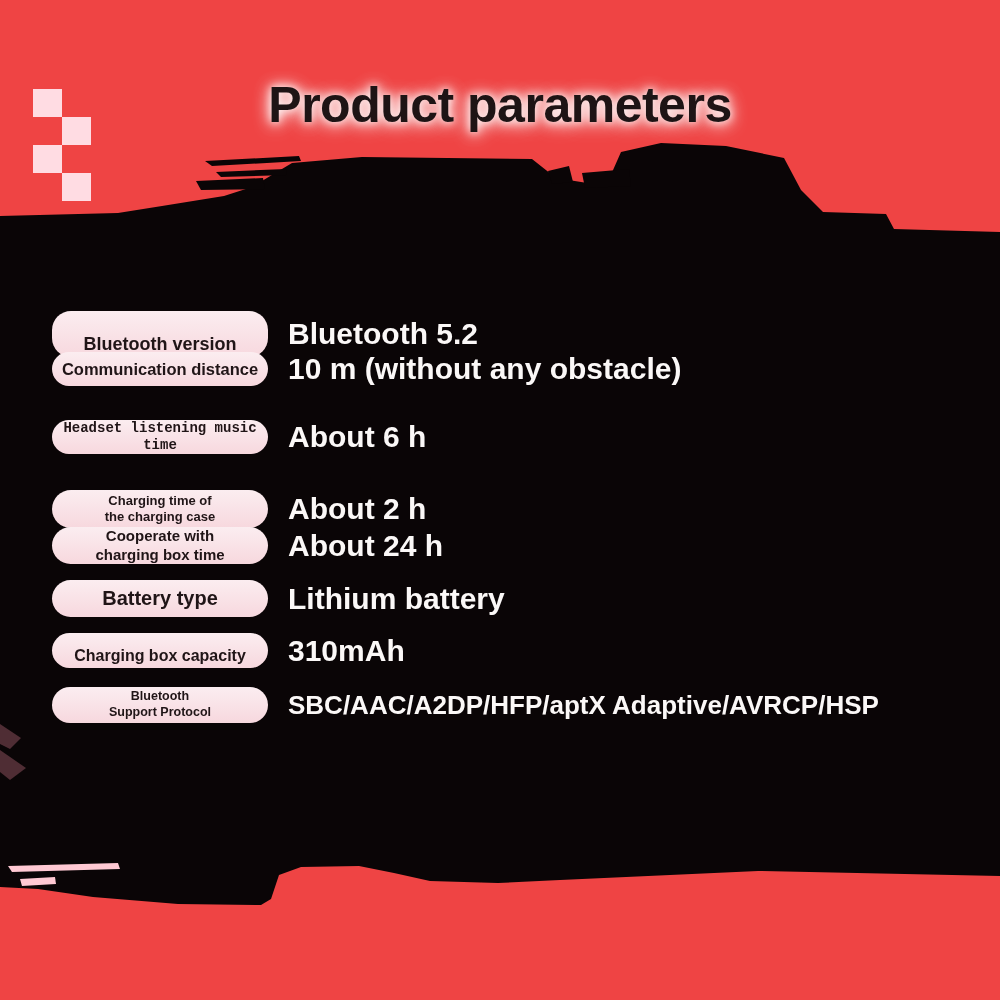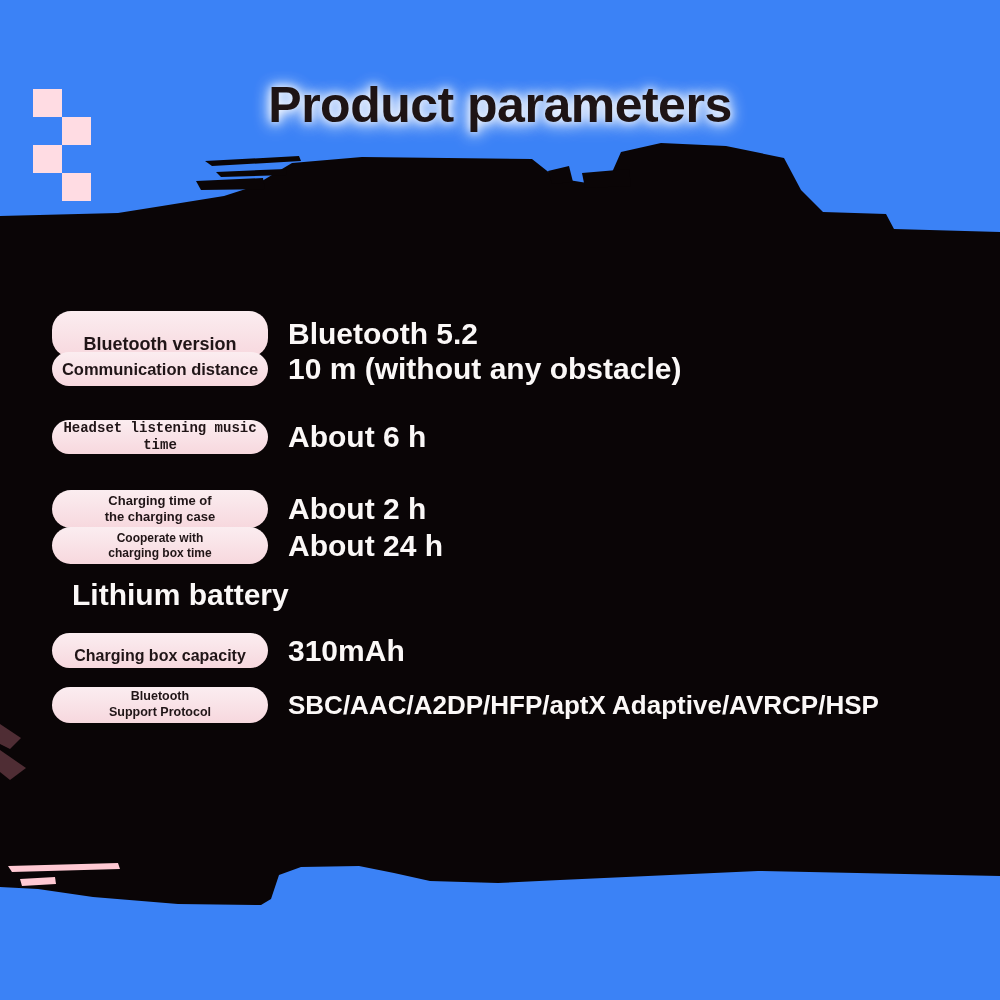--- a/index.html
+++ b/index.html
@@ -1,19 +1,19 @@
 <!DOCTYPE html>
 <html><head>
 <meta charset="utf-8">
 <style>
   html,body{margin:0;padding:0;}
   .stage{
     position:relative;
     width:1000px;height:1000px;
-    background:#3b82f6;
+    background:#ef4444;
     overflow:hidden;
     font-family:"Liberation Sans",sans-serif;
   }
   
   .px-square{
     position:absolute;width:29px;height:28px;
     background:#FFDCE3;
   }
   .sq1{left:33px;top:89px;}
   .sq2{left:62px;top:117px;}
@@ -57,21 +57,21 @@
   }
   .value{
     margin-left:20px;
     font-weight:700;color:#FBF8F7;
     font-size:30px;white-space:nowrap;line-height:1;
   }
   .r1{top:311px;} .r1 .pill{height:46px;align-items:flex-end;} .r1 .pill-label{font-size:18px;}
   .r2{top:352px;} .r2 .pill{height:34px;} .r2 .pill-label{font-size:16.5px;}
   .r3{top:420px;} .r3 .pill{height:33px;font-family:Liberation Mono, monospace;} .r3 .pill-label{font-size:14px;}
   .r4{top:474px;margin-top:16px;} .r4 .pill{height:38px;} .r4 .pill-label{font-size:13px;}
-  .r5{top:527px;} .r5 .pill{height:37px;} .r5 .pill-label{font-size:12px;}
+  .r5{top:527px;} .r5 .pill{height:37px;} .r5 .pill-label{font-size:15px;}
   .r6{top:580px;} .r6 .pill{height:37px;} .r6 .pill-label{font-size:20px;}
   .r7{top:633px;} .r7 .pill{height:35px;align-items:flex-end;} .r7 .pill-label{font-size:16px;}
   .r8{top:687px;} .r8 .pill{height:36px;} .r8 .pill-label{font-size:12.5px;}
   .r8 .value{font-size:26px;}
 </style>
 </head>
 <body>
 
 <div class="stage">
 
@@ -131,20 +131,23 @@
 
     <div class="row r5">
       <div class="pill">
         <span class="pill-label">Cooperate with
 charging box time</span>
       </div>
       <span class="value">About 24 h</span>
     </div>
 
     <div class="row r6">
+      <div class="pill">
+        <span class="pill-label">Battery type</span>
+      </div>
       <span class="value">Lithium battery</span>
     </div>
 
     <div class="row r7">
       <div class="pill">
         <span class="pill-label">Charging box capacity</span>
       </div>
       <span class="value">310mAh</span>
     </div>
 

